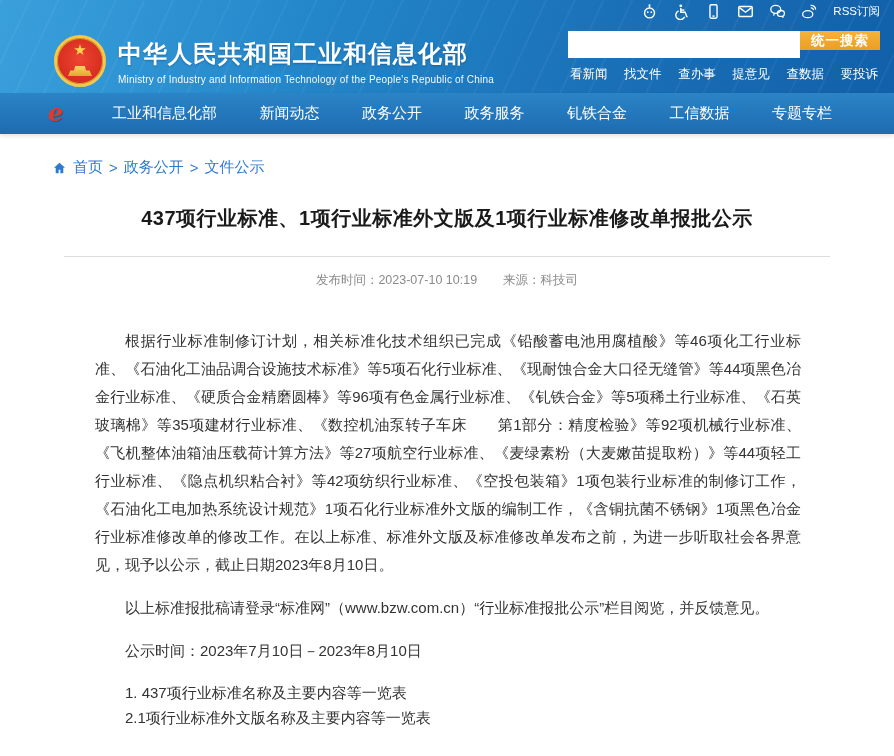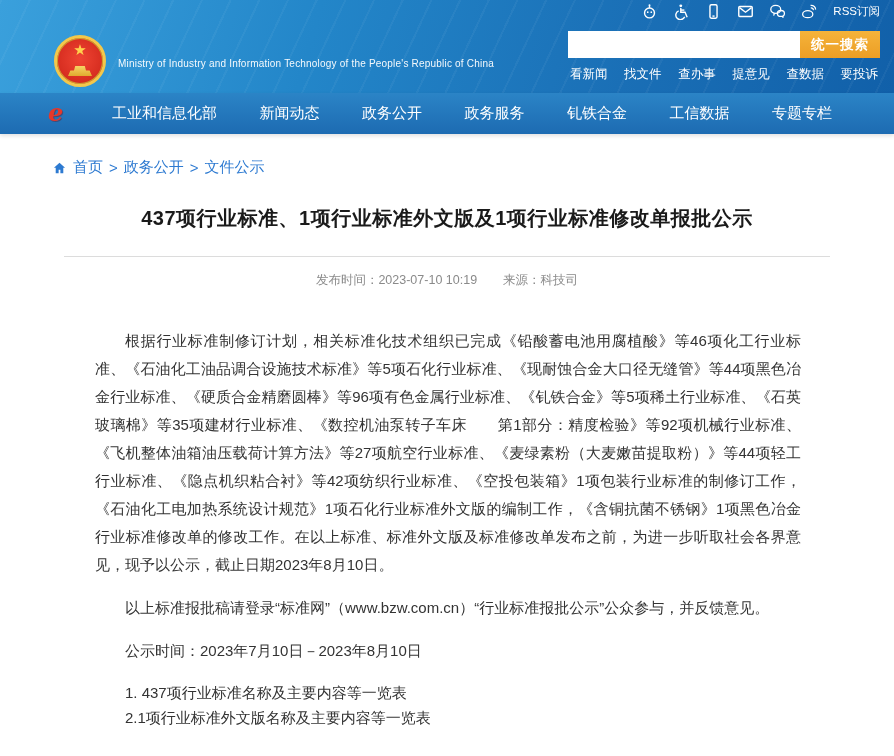--- a/index.html
+++ b/index.html
@@ -21,21 +21,21 @@
   .brand-text { margin-left:12px; color:#fff; }
   .site-title { font-size:24px; font-weight:bold; letter-spacing:1px; text-shadow:0 1px 2px rgba(0,40,90,.35); }
   .site-subtitle { font-size:10px; margin-top:4px; opacity:.95; letter-spacing:.2px; }
 
   .header-right { position:absolute; right:14px; top:0; width:312px; }
   .icon-row { display:flex; justify-content:flex-end; align-items:center; gap:15px; height:22px; }
   .icon-row svg { width:17px; height:17px; display:block; cursor:pointer; }
   .rss-link { color:#fff; font-size:11.5px; cursor:pointer; white-space:nowrap; }
   .search-row { display:flex; margin-top:9px; height:27px; }
   .search-row input { flex:1; border:none; outline:none; height:27px; padding:0 8px; font-size:13px; }
-  .search-btn { width:80px; height:27px; border:none; background:linear-gradient(#f5b33a,#ec9e25); color:#fff;
+  .search-btn { width:80px; height:19px; border:none; background:linear-gradient(#f5b33a,#ec9e25); color:#fff;
     font-size:13.5px; font-weight:bold; cursor:pointer; letter-spacing:1px; }
   .quick-links { display:flex; justify-content:space-between; margin-top:8px; padding:0 2px; }
   .quick-links a { color:#fff; font-size:12.5px; text-decoration:none; cursor:pointer; white-space:nowrap; }
 
   
   .main-nav { position:relative; width:894px; height:41px; display:flex; align-items:center;
     background:linear-gradient(180deg,#2b84c6 0%,#1d6bb2 100%); box-shadow:0 2px 4px rgba(0,0,0,.12); }
   .nav-logo { position:absolute; left:48px; top:7px; width:26px; height:26px; color:#e6382a;
     font-family:"DejaVu Serif",serif; font-size:24px; font-weight:bold; font-style:italic; line-height:26px;
     text-shadow:1px 1px 0 rgba(120,0,0,.35); }
@@ -64,20 +64,21 @@
 </head>
 <body>
 
 <header class="site-header">
   <div class="brand">
     <div class="emblem">
       <span class="star-big">★</span>
       <span class="gate"></span>
     </div>
     <div class="brand-text">
+      <div class="site-title">中华人民共和国工业和信息化部</div>
       <div class="site-subtitle">Ministry of Industry and Information Technology of the People's Republic of China</div>
     </div>
   </div>
 
   <div class="header-right">
     <div class="icon-row">
       <span>
         <svg viewBox="0 0 24 24" fill="none" stroke="#fff" stroke-width="2">
             <circle cx="12" cy="14" r="7"></circle>
             <line x1="12" y1="4" x2="12" y2="7"></line>
@@ -164,21 +165,21 @@
 
 <main class="article">
   <h1>437项行业标准、1项行业标准外文版及1项行业标准修改单报批公示</h1>
   <hr class="divider">
   <div class="meta">
     <span>发布时间：</span><span>2023-07-10 10:19</span><span class="gap"></span><span>来源：</span><span>科技司</span>
   </div>
 
   <div class="article-body">
     <p>根据行业标准制修订计划，相关标准化技术组织已完成《铅酸蓄电池用腐植酸》等46项化工行业标准、《石油化工油品调合设施技术标准》等5项石化行业标准、《现耐蚀合金大口径无缝管》等44项黑色冶金行业标准、《硬质合金精磨圆棒》等96项有色金属行业标准、《钆铁合金》等5项稀土行业标准、《石英玻璃棉》等35项建材行业标准、《数控机油泵转子车床　　第1部分：精度检验》等92项机械行业标准、《飞机整体油箱油压载荷计算方法》等27项航空行业标准、《麦绿素粉（大麦嫩苗提取粉）》等44项轻工行业标准、《隐点机织粘合衬》等42项纺织行业标准、《空投包装箱》1项包装行业标准的制修订工作，《石油化工电加热系统设计规范》1项石化行业标准外文版的编制工作，《含铜抗菌不锈钢》1项黑色冶金行业标准修改单的修改工作。在以上标准、标准外文版及标准修改单发布之前，为进一步听取社会各界意见，现予以公示，截止日期2023年8月10日。</p>
-    <p class="sp">以上标准报批稿请登录“标准网”（www.bzw.com.cn）“行业标准报批公示”公众参与，并反馈意见。</p>
+    <p class="sp">以上标准报批稿请登录“标准网”（www.bzw.com.cn）“行业标准报批公示”栏目阅览，并反馈意见。</p>
     <p class="sp">公示时间：2023年7月10日－2023年8月10日</p>
 
     <div class="attachments sp">
       <p class="att-item">1. 437项行业标准名称及主要内容等一览表</p>
       <p class="att-item">2.1项行业标准外文版名称及主要内容等一览表</p>
 
     </div>
 
   </div>
 </main>

